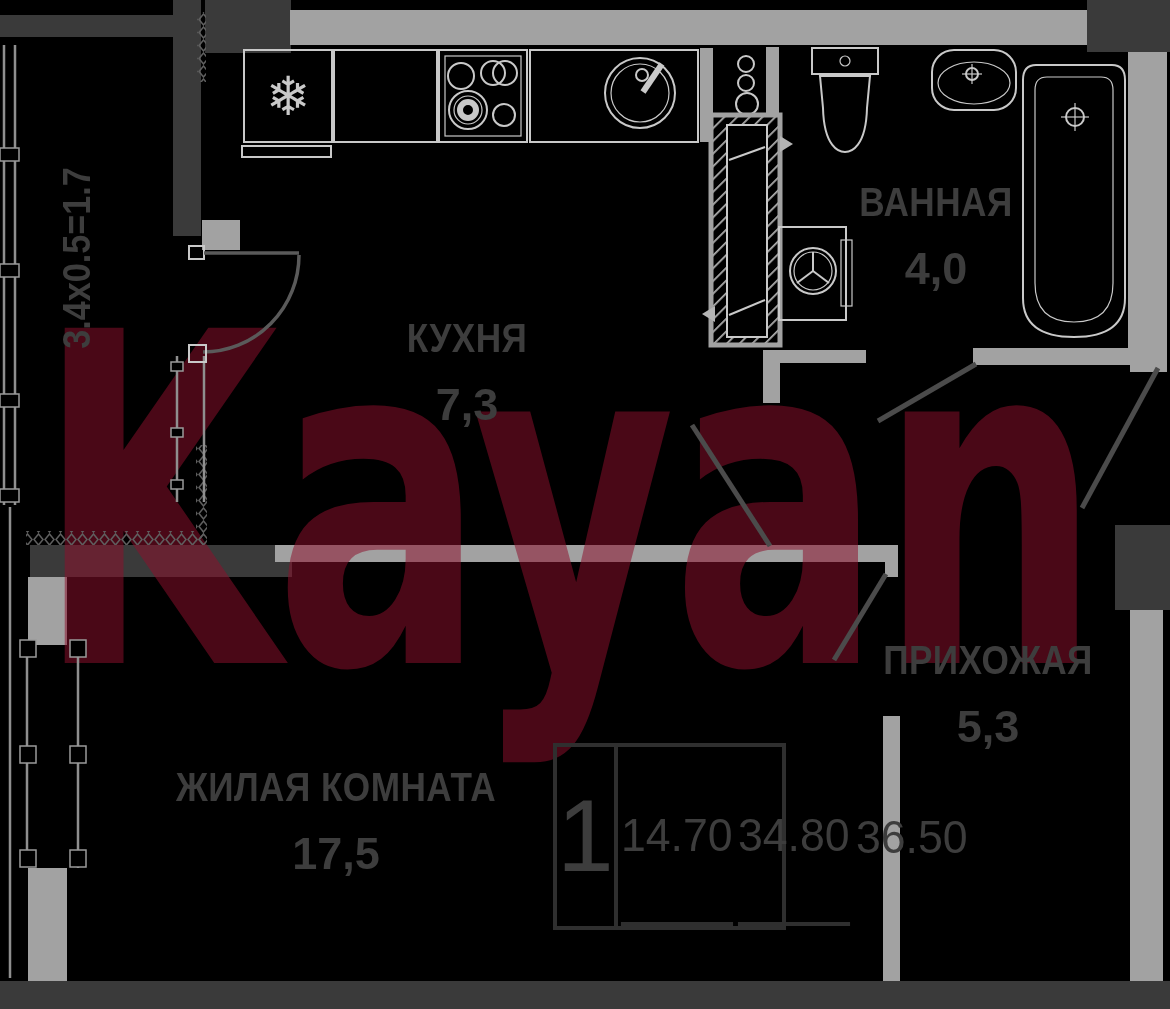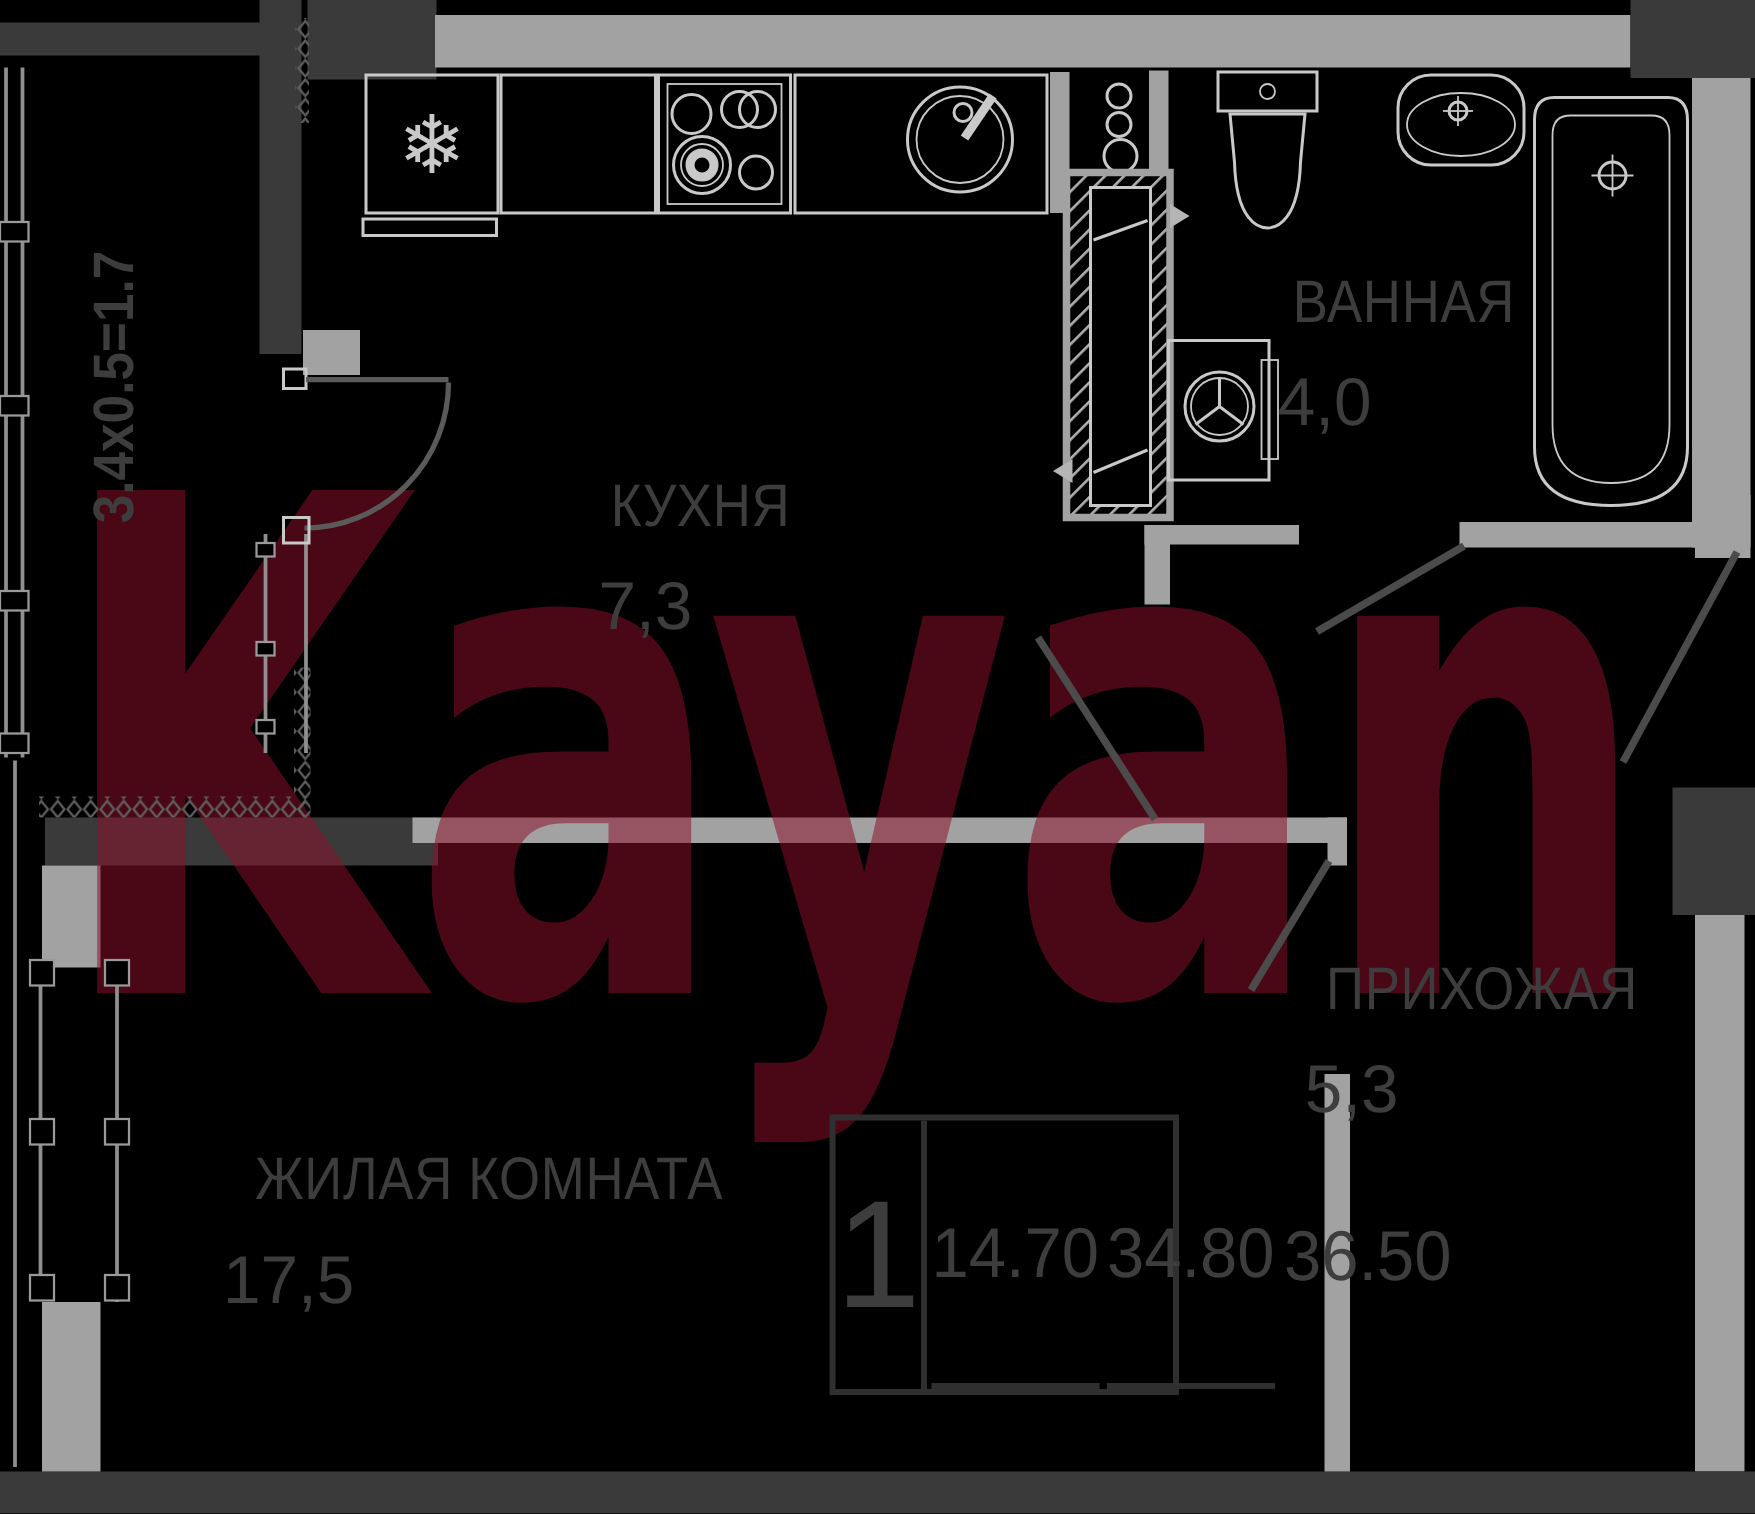--- a/index.html
+++ b/index.html
@@ -37,21 +37,21 @@
   .insul{fill:url(#diam);stroke:none;}
   .fxtext{fill:var(--fixture-line);font-family:"DejaVu Sans",sans-serif;font-size:54px;text-anchor:middle;}
   
   .watermark{
     position:absolute;left:36px;top:274px;z-index:2;
     font-family:"DejaVu Sans",sans-serif;font-weight:700;font-size:460px;line-height:1;
     color:var(--watermark);opacity:.53;letter-spacing:-6px;
     transform:scaleX(.68);transform-origin:left top;white-space:nowrap;
   }
   
-  .room{position:absolute;transform:translate(-50%,-50%);text-align:left;z-index:6;color:var(--label);font-weight:400;white-space:nowrap;}
+  .room{position:absolute;transform:translate(-50%,-50%);text-align:center;z-index:6;color:var(--label);font-weight:700;white-space:nowrap;}
   .room-name{font-size:40px;transform:scaleX(.88);letter-spacing:.5px;}
   .room-area{font-size:45px;margin-top:18px;}
   .balcony-dim{
     position:absolute;left:77px;top:258px;z-index:6;color:var(--label);
     font-size:38px;font-weight:700;white-space:nowrap;
     transform:translate(-50%,-50%) rotate(-90deg) scaleX(.9);
   }
   
   .info-table{
     position:absolute;left:553px;top:743px;width:233px;height:187px;z-index:6;
@@ -233,21 +233,21 @@
   <div class="room" style="left:936px;top:237px">
     <div class="room-name">ВАННАЯ</div>
     <div class="room-area">4,0</div>
   </div>
 
   <div class="room" style="left:988px;top:695px">
     <div class="room-name">ПРИХОЖАЯ</div>
     <div class="room-area">5,3</div>
   </div>
 
-  <div class="room" style="left:326px;top:822px">
+  <div class="room" style="left:336px;top:822px">
     <div class="room-name">ЖИЛАЯ КОМНАТА</div>
     <div class="room-area">17,5</div>
   </div>
 
   <div class="info-table">
     <div class="it-left">1</div>
     <div class="it-right">
       <div class="it-cell">14.70</div>
       <div class="it-cell">34.80</div>
       <div class="it-cell">36.50</div>

